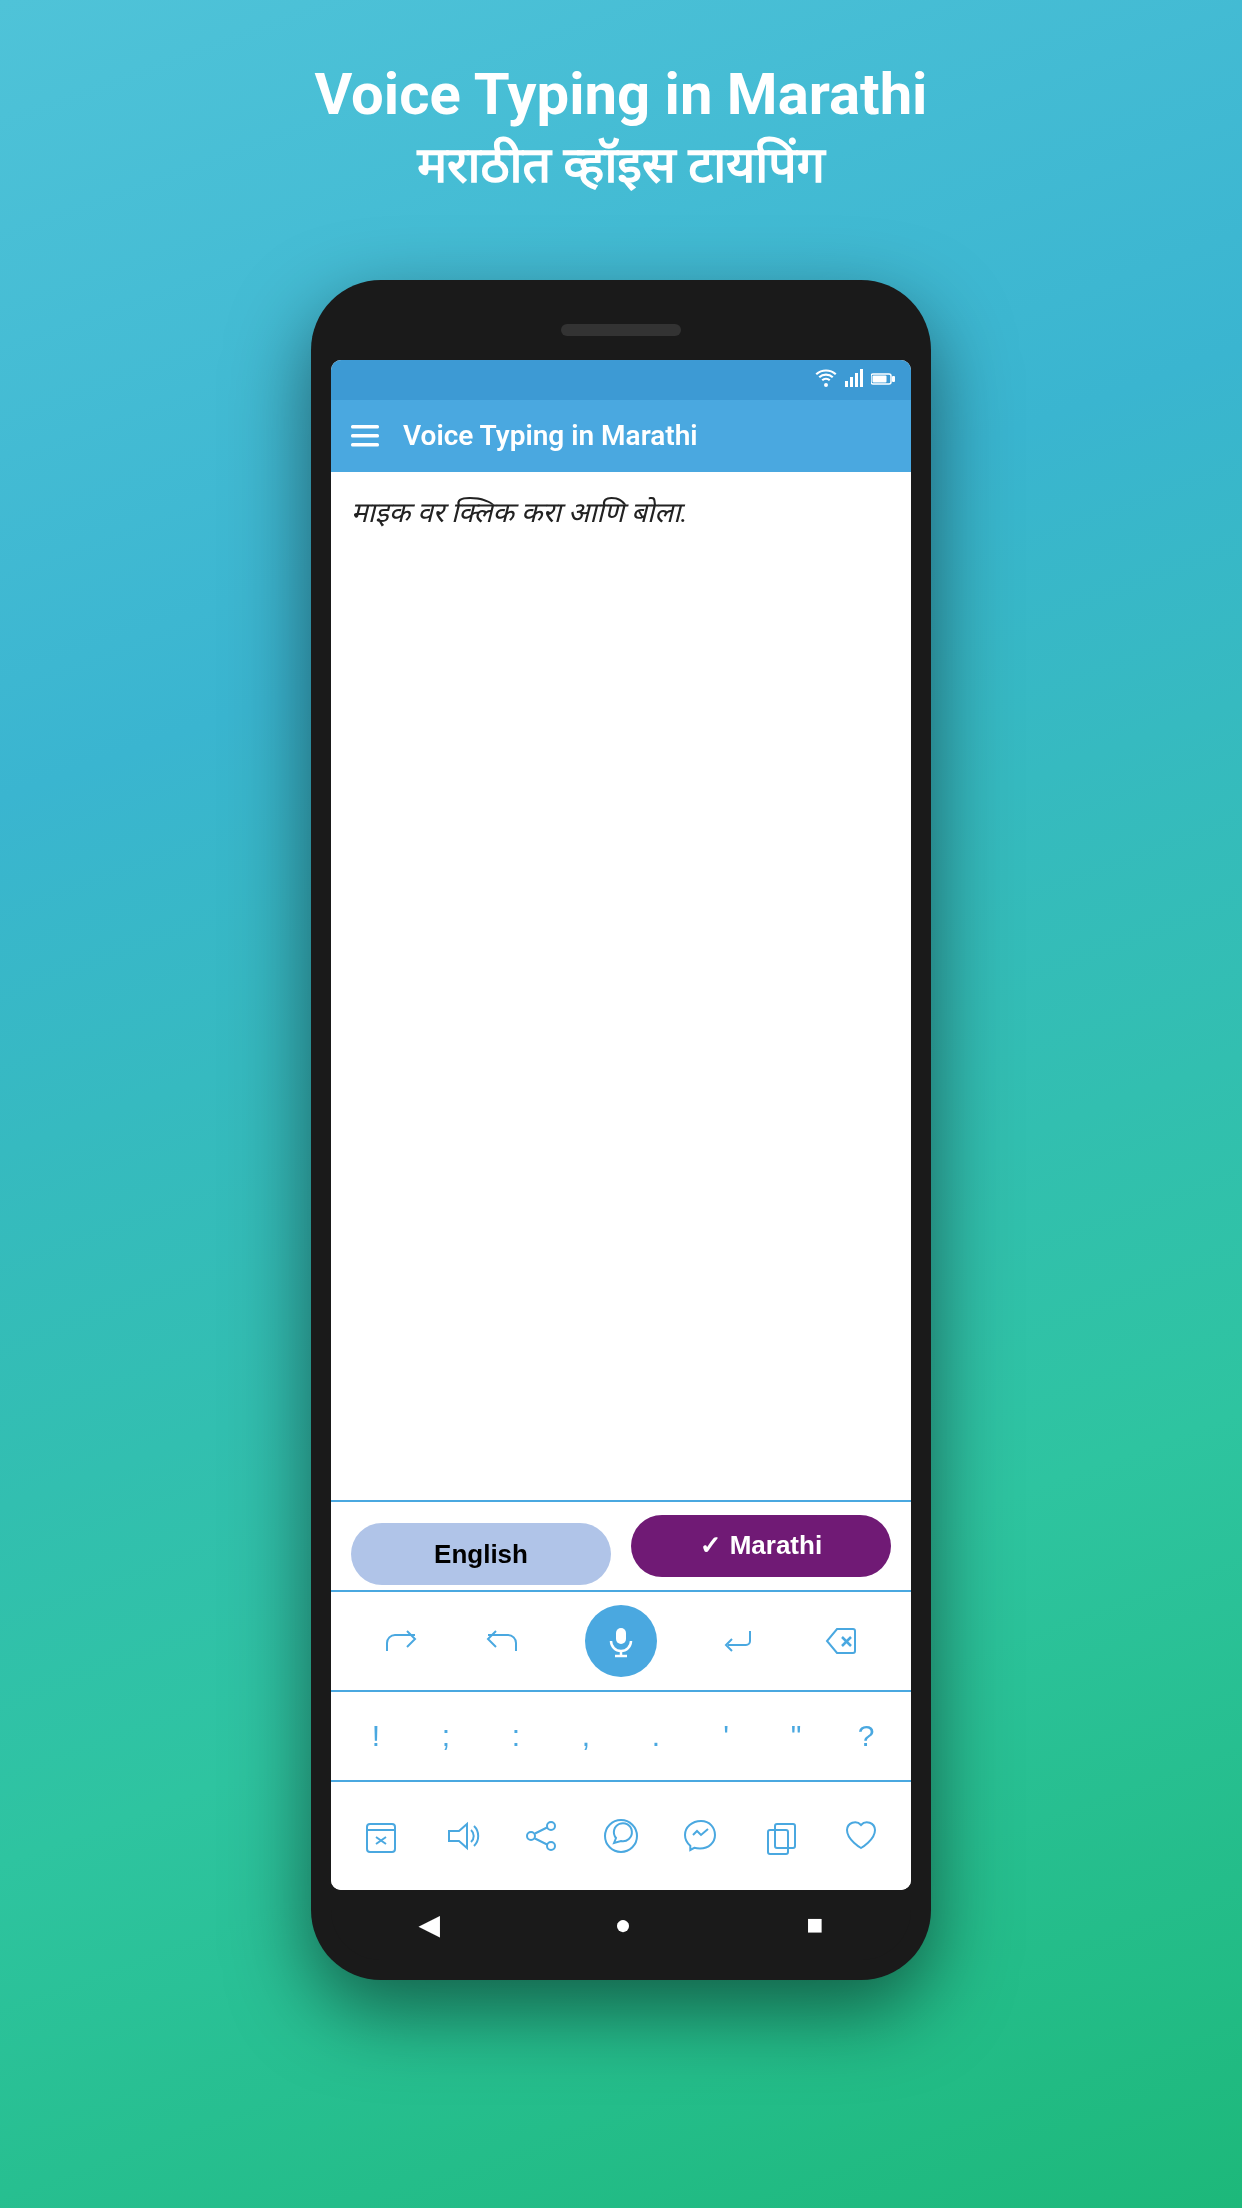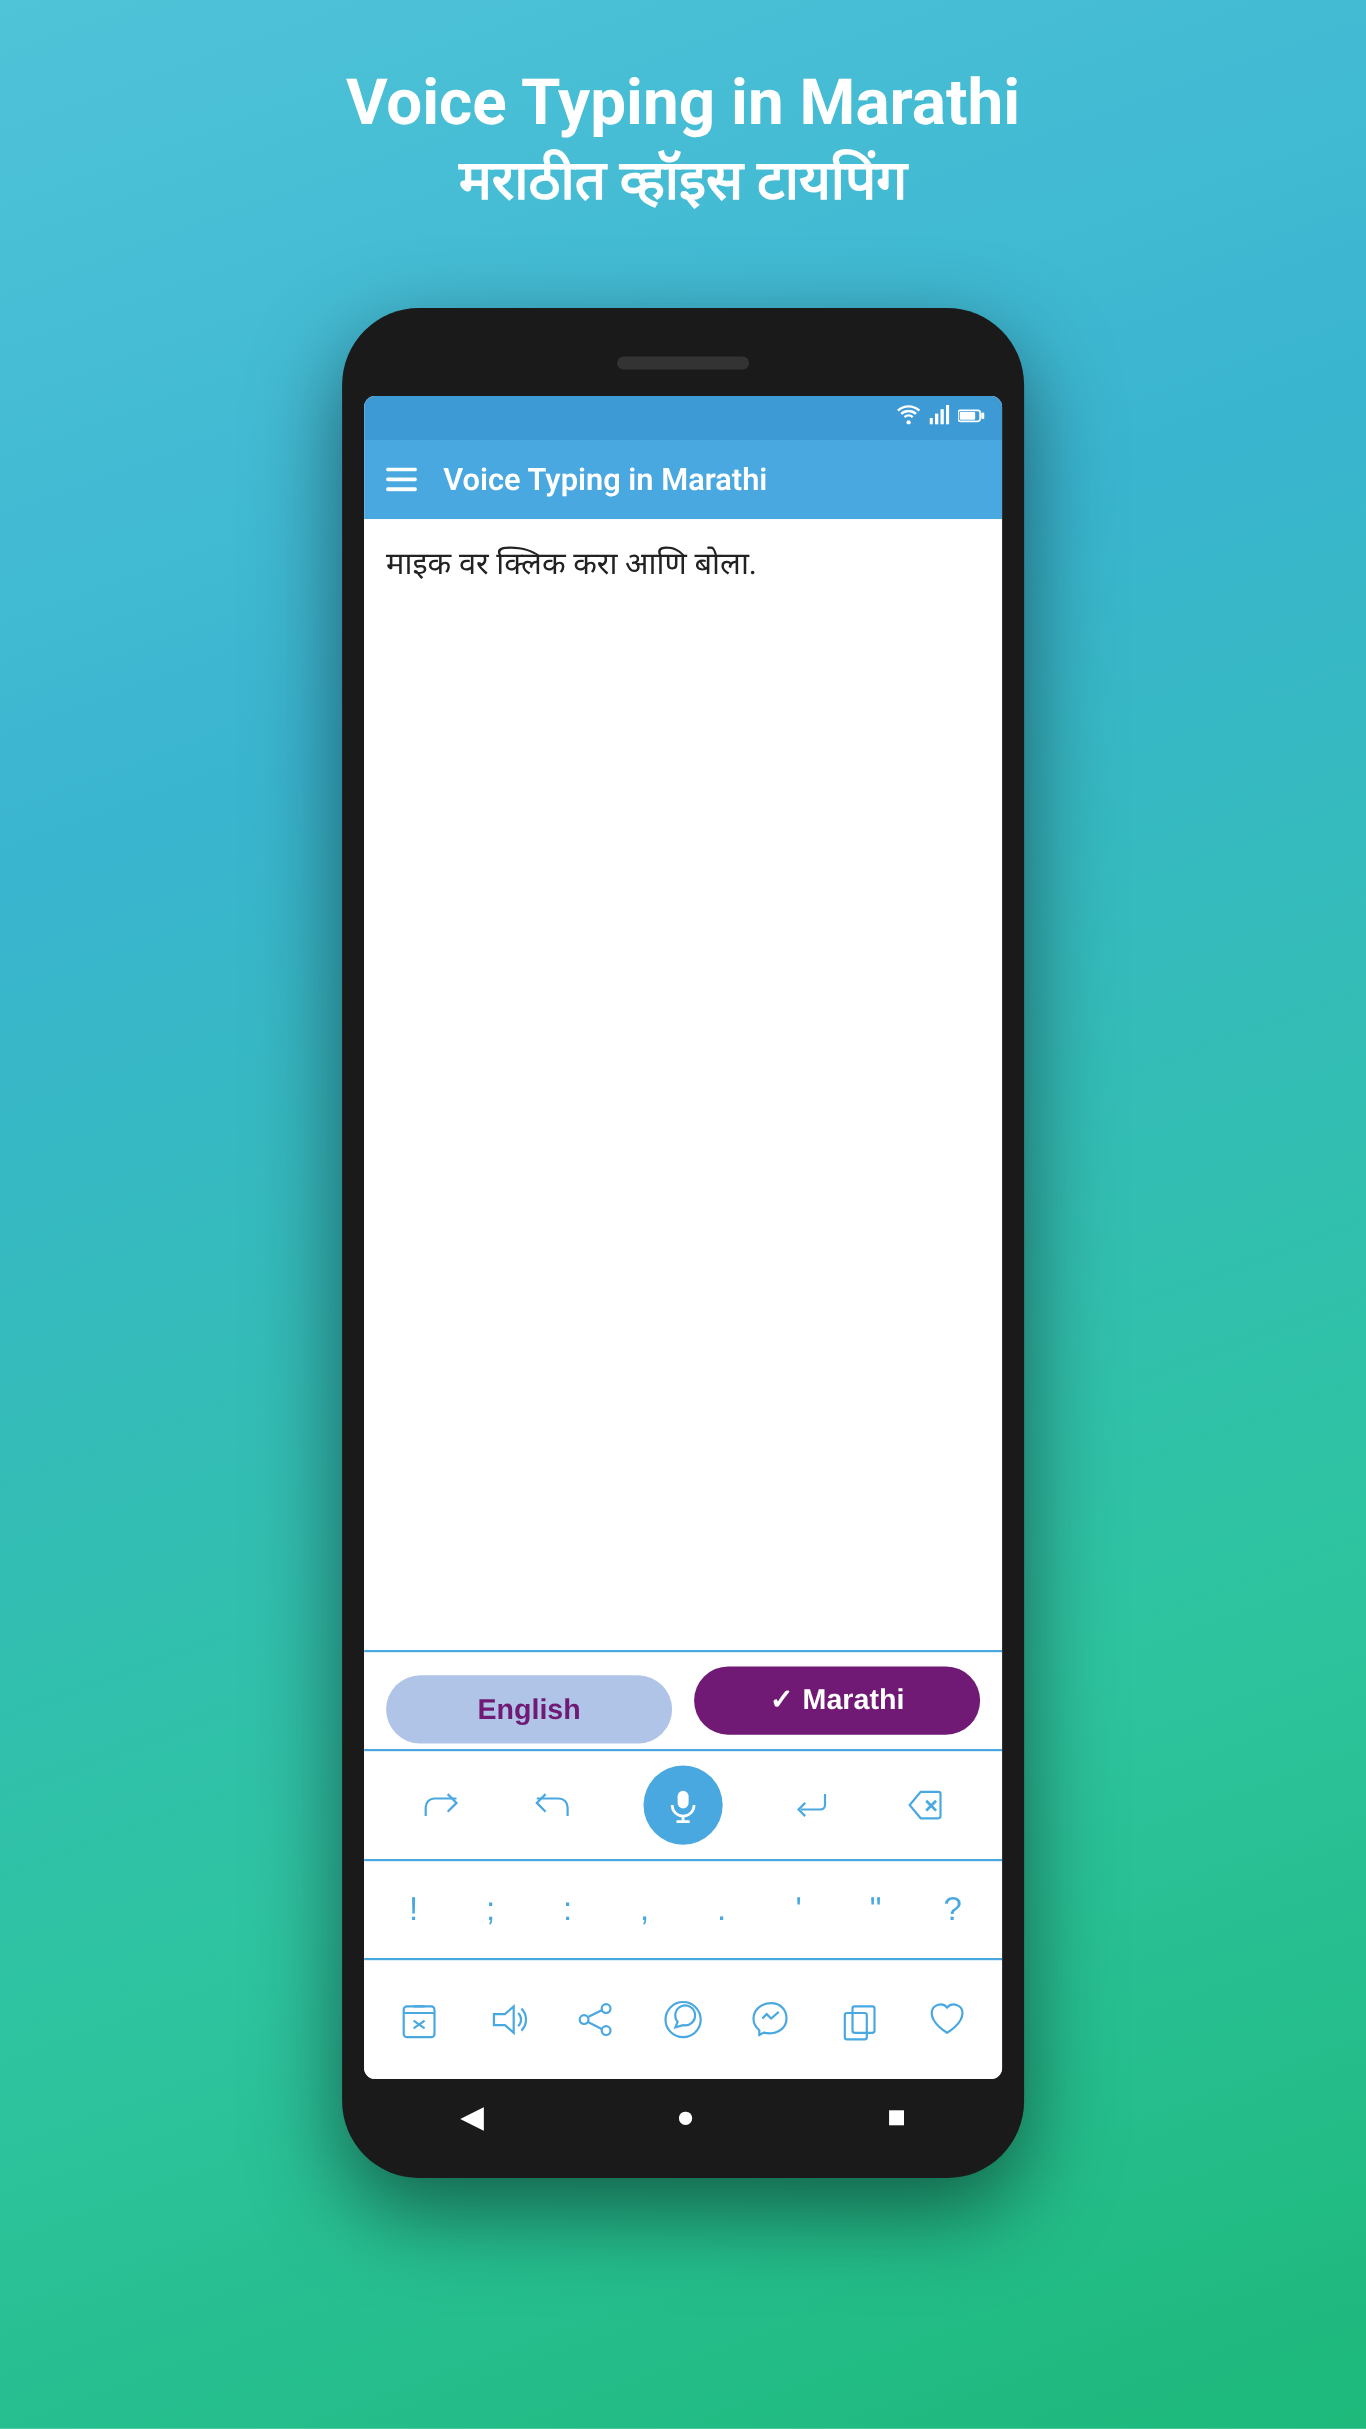--- a/index.html
+++ b/index.html
@@ -110,20 +110,21 @@
       font-size: 28px;
       font-weight: 600;
     }
 
     
     .text-area-container {
       flex: 1;
       background: white;
       padding: 20px;
       min-height: 0;
+      font-style: italic;
     }
 
     .text-content {
       font-size: 28px;
       color: #222;
       line-height: 1.5;
     }
 
     
     .lang-selector {
@@ -142,21 +143,21 @@
       height: 62px;
       border-radius: 31px;
       border: none;
       font-size: 26px;
       font-weight: 600;
       cursor: pointer;
     }
 
     .lang-btn-english {
       background: #b0c4e8;
-      color: #701a75;
+      color: #000000;
       margin-top: 17px;
     }
 
     .lang-btn-marathi {
       background: #701a75;
       color: white;
     }
 
     .checkmark {
       margin-right: 8px;

